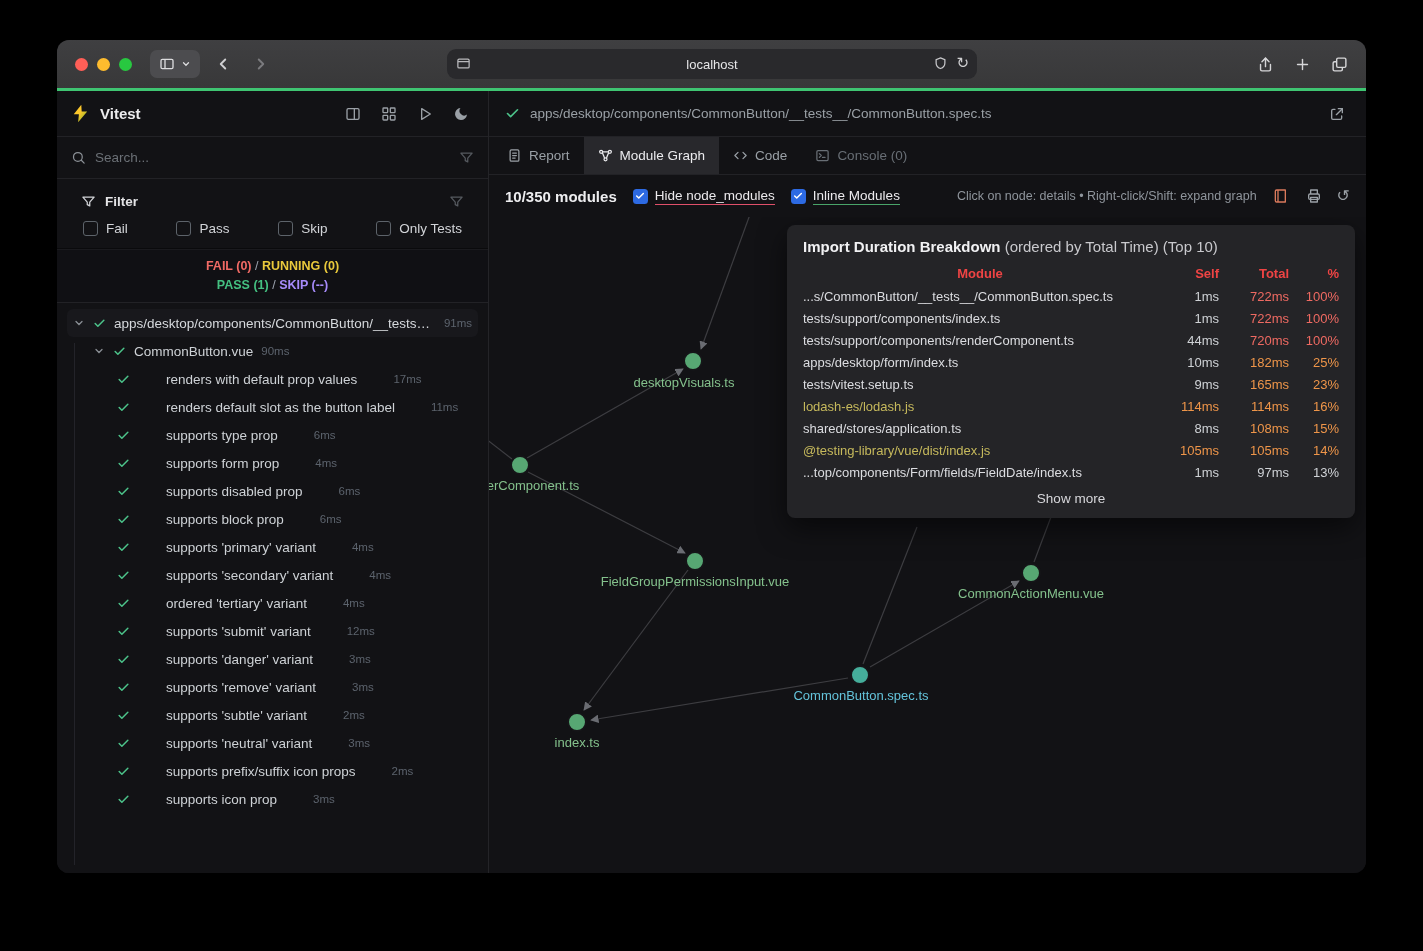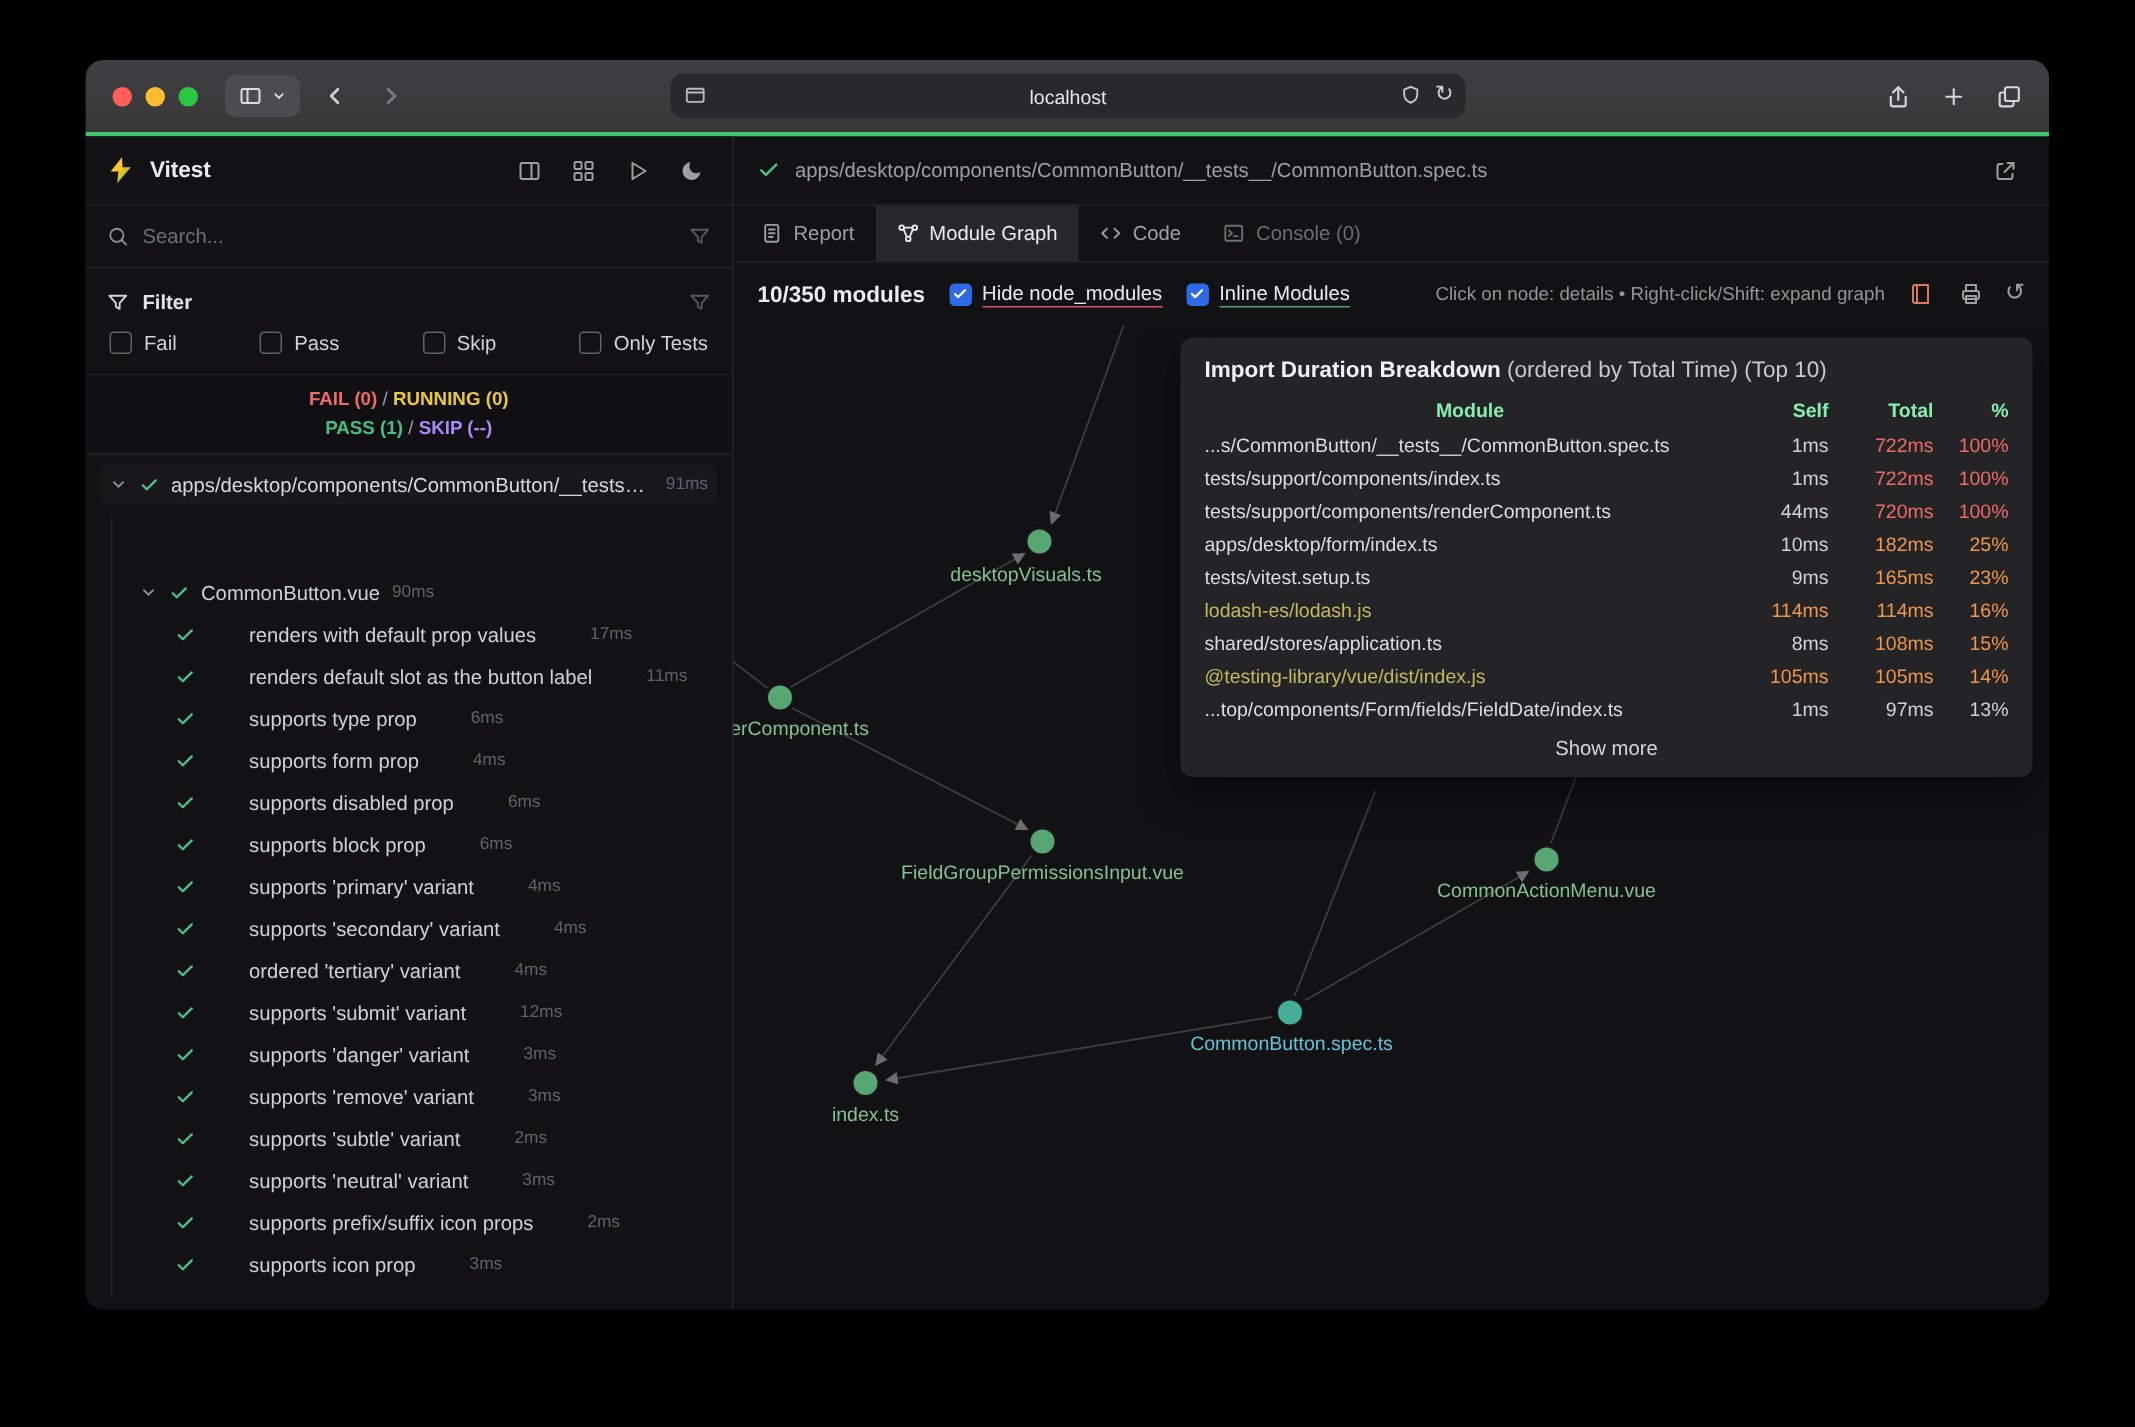--- a/index.html
+++ b/index.html
@@ -44,21 +44,21 @@
   .sb-head { height:46px; display:flex; align-items:center; gap:10px; padding:0 14px;
              border-bottom:1px solid #222226; }
   .sb-title { color:#ececee; font-size:15px; font-weight:700; margin-right:auto; }
   .iconbtn { background:none; border:none; color:#9aa0a6; width:26px; height:26px;
              display:flex; align-items:center; justify-content:center; cursor:pointer; }
   .sb-search { height:42px; display:flex; align-items:center; gap:9px; padding:0 14px;
                border-bottom:1px solid #222226; color:#8b9096; }
   .sb-search input { flex:1; background:transparent; border:none; outline:none;
                      color:#d4d4d8; font-size:13.5px; font-family:inherit; }
   .sb-search input::placeholder { color:#6b7076; }
-  .filters { padding:10px 14px 12px; border-bottom:1px solid #0a0a0c; }
+  .filters { padding:10px 24px 12px; border-bottom:1px solid #0a0a0c; }
   .filters-title { display:flex; align-items:center; gap:9px; color:#e4e4e6;
                    font-size:13.5px; font-weight:700; height:24px; }
   .filters-title .spacer { flex:1; }
   .cb-grid { display:flex; justify-content:space-between; padding:8px 2px 0 2px; }
   .cb-row { display:flex; align-items:center; gap:8px; color:#d2d4d8; font-size:13.5px; cursor:pointer; }
   .cb { width:15px; height:15px; border:1.5px solid #5d636a; border-radius:3px; display:inline-block; }
   .status { border-bottom:1px solid #222226; border-top:1px solid #1a1a1e; background:#101014;
             text-align:center; padding:7px 0; font-size:12.5px; font-weight:700; line-height:19px; }
   .st-sep { color:#9ca3af; font-weight:400; }
   .c-fail { color:#f16a65; } .c-run { color:#e9c93c; } .c-pass { color:#44c081; } .c-skip { color:#a78bfa; }
@@ -66,21 +66,21 @@
   .tree { flex:1; overflow:hidden; padding:6px 10px; position:relative; }
   .guide { position:absolute; left:17px; top:40px; bottom:8px; width:1px; background:#232329; }
   .trow { display:flex; align-items:center; gap:8px; height:28px; padding:0 6px;
           border-radius:6px; cursor:pointer; }
   .trow.root { background:#18181c; }
   .trow .chev { color:#8b9096; display:flex; }
   .tick { color:#4cc38a; display:flex; }
   .tlabel { color:#ced2d6; font-size:13.5px; white-space:nowrap; }
   .trow.root .tlabel { flex:1; overflow:hidden; text-overflow:ellipsis; color:#d6d9dd; }
   .ttime { color:#5c636d; font-size:11.5px; }
-  .lvl2 { margin-left:20px;margin-top:44px; }
+  .lvl2 { margin-left:20px; }
   .leaves .trow { margin-left:44px;gap:36px; }
 
   
   .crumb { height:46px; display:flex; align-items:center; gap:10px; padding:0 16px;
            border-bottom:1px solid #222226; }
   .crumb .path { color:#9aa0a6; font-size:13.5px; white-space:nowrap; overflow:hidden; text-overflow:ellipsis; }
   .crumb .spacer { flex:1; }
   .tabs { height:38px; display:flex; align-items:stretch; border-bottom:1px solid #222226; padding:0 4px; }
   .tab { display:flex; align-items:center; gap:7px; padding:0 14px; color:#9aa0a6;
          font-size:13.5px; background:none; border:none; cursor:pointer; font-family:inherit; }
@@ -106,21 +106,21 @@
   .nlabel { position:absolute; transform:translateX(-50%); font-size:13px; white-space:nowrap; cursor:pointer; }
   .nlabel.green { color:#84c18c; }
   .nlabel.cyan { color:#64c3da; }
 
   
   .overlay { position:absolute; left:298px; top:8px; width:568px; background:#242427;
              border-radius:8px; box-shadow:0 10px 28px rgba(0,0,0,.55); padding:13px 16px 9px; }
   .ov-title { font-size:15px; color:#c9c9cd; }
   .ov-title b { color:#f1f1f3; font-weight:700; }
   table.bd { width:100%; border-collapse:collapse; margin-top:9px; }
-  table.bd th { font-size:13px; color:#86efac; font-weight:700; padding:2px 0 5px; }
+  table.bd th { font-size:13px; color:#ef4444; font-weight:700; padding:2px 0 5px; }
   table.bd th.mod { text-align:center; }
   table.bd th.num { text-align:right; }
   table.bd td { font-size:13px; line-height:22px; }
   td.mod { color:#dcdde1; text-align:left; white-space:nowrap; overflow:hidden; text-overflow:ellipsis; max-width:380px; }
   td.num { color:#cfd2d6; text-align:right; padding-left:10px; white-space:nowrap; }
   col.c-self { width:62px; } col.c-total { width:70px; } col.c-pct { width:50px; }
   .c-red { color:#ef6a62 !important; }
   .c-orange { color:#ee9549 !important; }
   .c-yellow { color:#c6b95c !important; }
   .showmore { text-align:center; color:#d6d6da; font-size:13.5px; padding:7px 0 3px; cursor:pointer; }

